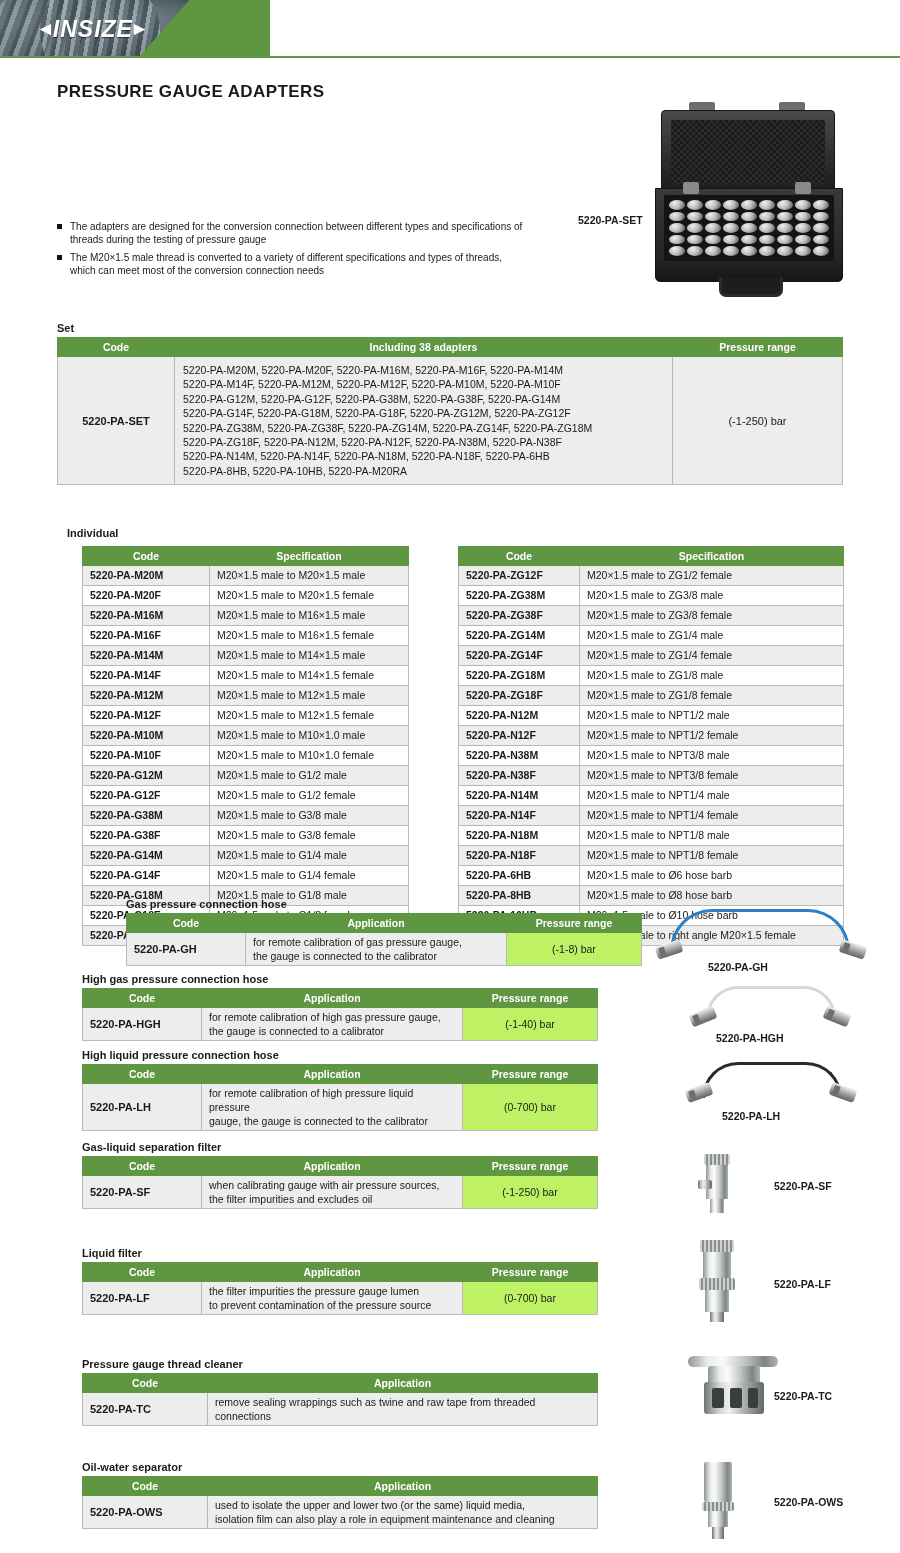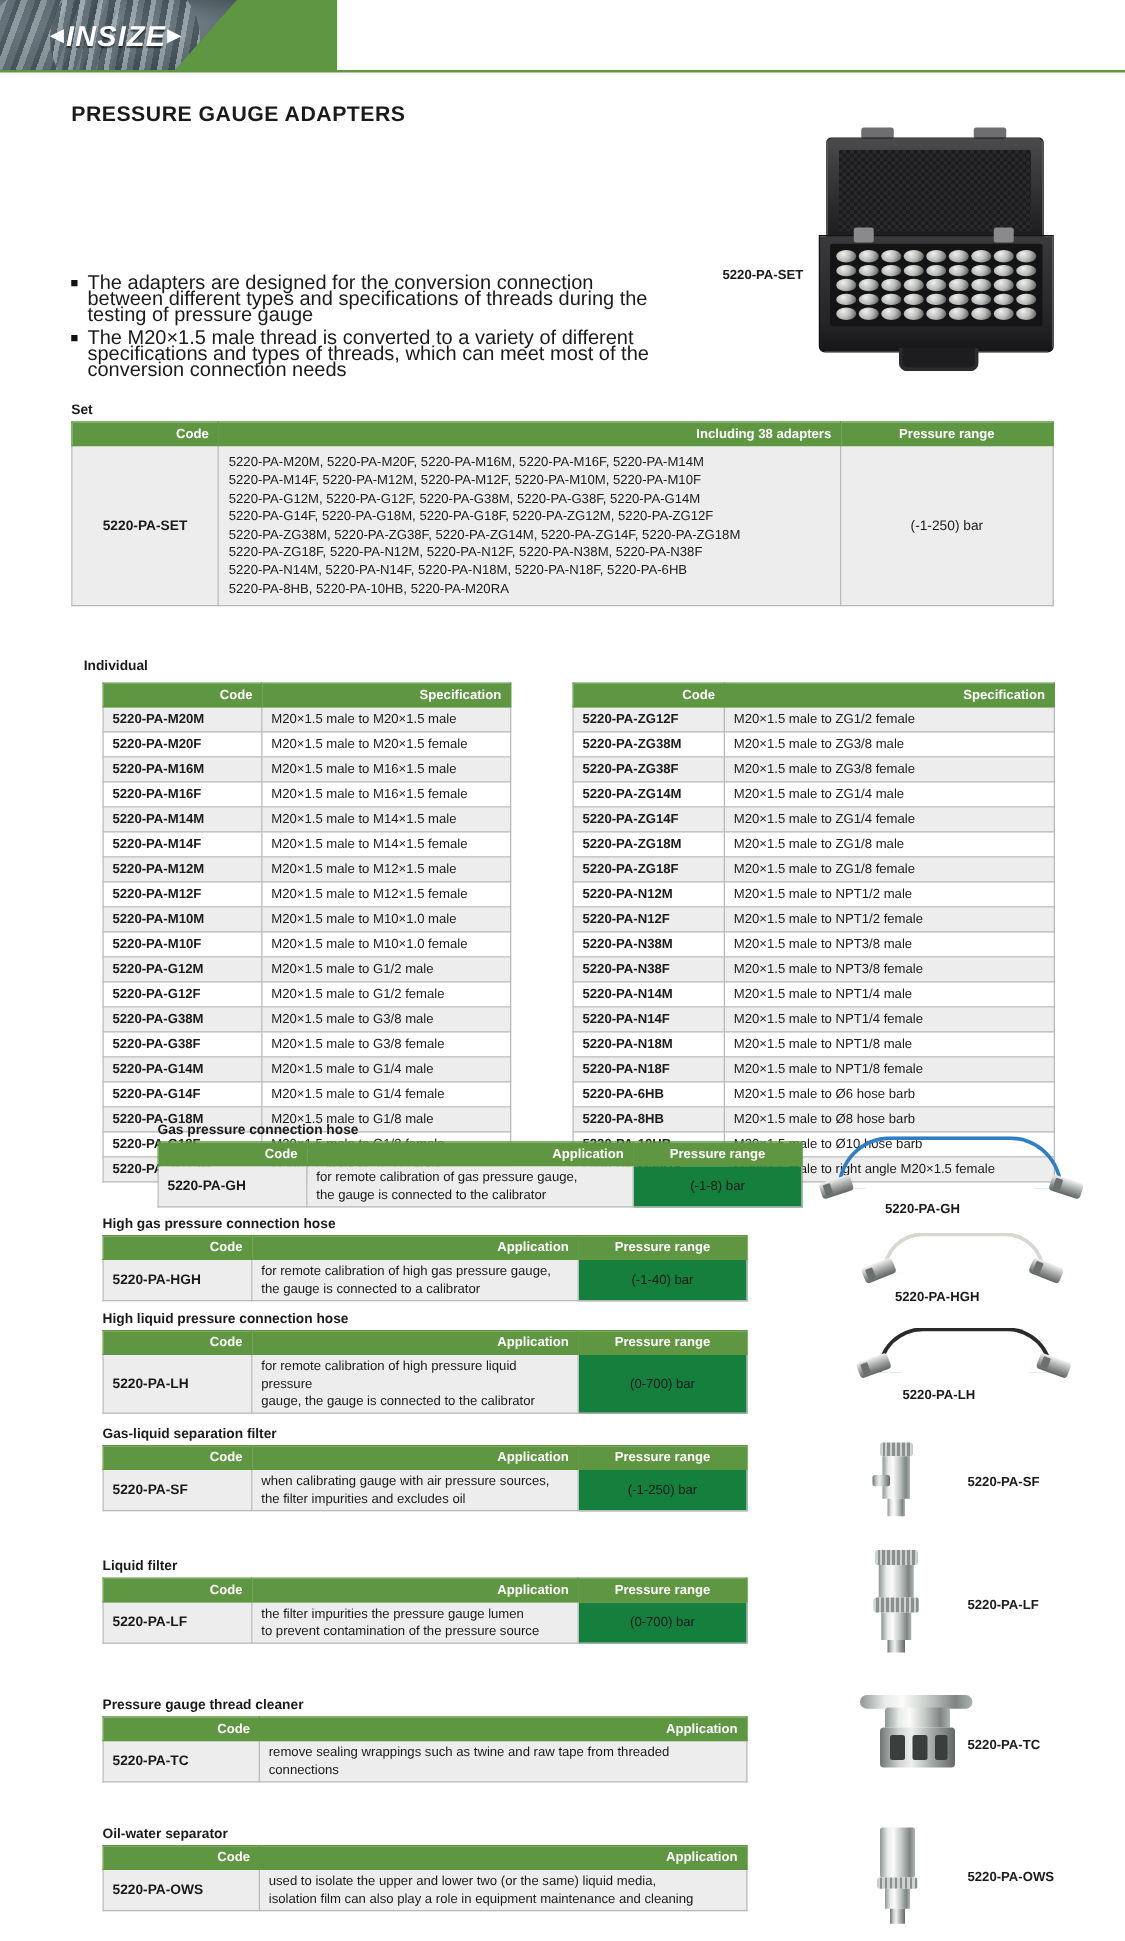--- a/index.html
+++ b/index.html
@@ -28,21 +28,21 @@
   .logo{position:absolute;left:36px;top:14px;width:170px;height:30px;z-index:4;
     display:flex;align-items:center;}
   .logo-txt{font-size:23px;font-weight:bold;font-style:italic;color:#ffffff;letter-spacing:1px;
     text-shadow:0 1px 1px rgba(0,0,0,.55);}
   .logo-arrow-l{color:#fff;font-size:19px;margin-right:-2px;}
   .logo-arrow-r{color:#fff;font-size:19px;margin-left:-3px;}
   .hdr-rule{position:absolute;left:0;top:56px;width:900px;height:2px;background:#5f9641;}
 
   
   .title{position:absolute;left:57px;top:82px;font-size:17px;font-weight:bold;letter-spacing:.4px;}
-  .bullets{position:absolute;left:57px;top:220px;width:470px;font-size:16px;line-height:13px;}
+  .bullets{position:absolute;left:57px;top:220px;width:470px;font-size:10px;line-height:13px;}
   .bullets .b{position:relative;padding-left:13px;margin-bottom:5px;}
   .bullets .b:before{content:"";position:absolute;left:0;top:4px;width:5px;height:5px;background:#111;}
 
   
   .case-wrap{position:absolute;left:645px;top:100px;width:200px;height:205px;}
   .case-label{position:absolute;left:578px;top:214px;font-size:10.5px;font-weight:bold;}
   .case{position:absolute;left:8px;top:6px;width:190px;height:190px;}
   .case-lid{position:absolute;left:8px;top:4px;width:172px;height:78px;border-radius:4px 4px 0 0;
     background:linear-gradient(180deg,#4a4a4c 0%,#2e2e30 60%,#1d1d1f 100%);
     border:1px solid #151516;}
@@ -56,21 +56,21 @@
     grid-template-columns:repeat(9,1fr);grid-template-rows:repeat(5,1fr);gap:2px;}
   .adapters i{display:block;border-radius:50%;
     background:radial-gradient(circle at 35% 30%,#f0f0ee 0%,#b9bcb9 45%,#6e7270 80%,#3d4040 100%);}
   .handle{position:absolute;left:66px;top:172px;width:58px;height:16px;border:3px solid #2b2b2d;border-top:none;
     border-radius:0 0 7px 7px;background:#1d1d1f;}
   .latch{position:absolute;width:16px;height:12px;top:76px;background:#8a8a8c;border-radius:2px;}
 
   
   .sec-label{font-size:11px;font-weight:bold;}
   table{border-collapse:collapse;}
-  .t th{background:#5f9641;color:#fff;font-size:10.5px;font-weight:bold;text-align:right;
+  .t th{background:#5f9641;color:#fff;font-size:10.5px;font-weight:bold;text-align:center;
     padding:3px 7px;border:1px solid #5f9641;}
   .t td{font-size:10.5px;padding:2px 7px;border:1px solid #b9b9b9;vertical-align:middle;}
   .t td.code{font-weight:bold;}
 
   
   .set-label{position:absolute;left:57px;top:322px;}
   .set-tbl{position:absolute;left:57px;top:337px;width:786px;}
   .set-tbl th:nth-child(1){width:102px;}
   .set-tbl th:nth-child(3){width:155px;text-align:center;}
   .set-tbl td{background:#ededed;}
@@ -89,21 +89,21 @@
   .ind td{height:15px;line-height:13px;}
 
   
   .acc{position:absolute;}
   .acc .sec-label{margin-bottom:3px;}
   .acc table{width:516px;}
   .acc th:nth-child(1){width:104px;}
   .acc th:nth-child(3){width:120px;text-align:center;}
   .acc td.code{text-align:left;font-size:11px;background:#ededed;}
   .acc td.app{font-size:10.5px;line-height:14px;background:#ededed;}
-  .acc td.range{text-align:center;font-size:10.5px;background:#15803d;}
+  .acc td.range{text-align:center;font-size:10.5px;background:#bef264;}
   .acc.two th:nth-child(1){width:110px;}
 
   
   .prod{position:absolute;}
   .prod .plabel{position:absolute;font-size:10.5px;font-weight:bold;}
   .fit{position:absolute;width:26px;height:13px;border-radius:3px;
     background:linear-gradient(180deg,#f2f2f0,#9a9e9c 55%,#5f6563);}
   .fit:after{content:"";position:absolute;left:3px;top:2px;width:6px;height:9px;background:#6b706e;border-radius:1px;}
 
   .metal{background:linear-gradient(90deg,#8f9694 0%,#e9ecea 22%,#fbfbfa 38%,#c3c8c5 62%,#7d8482 85%,#aeb4b1 100%);}

